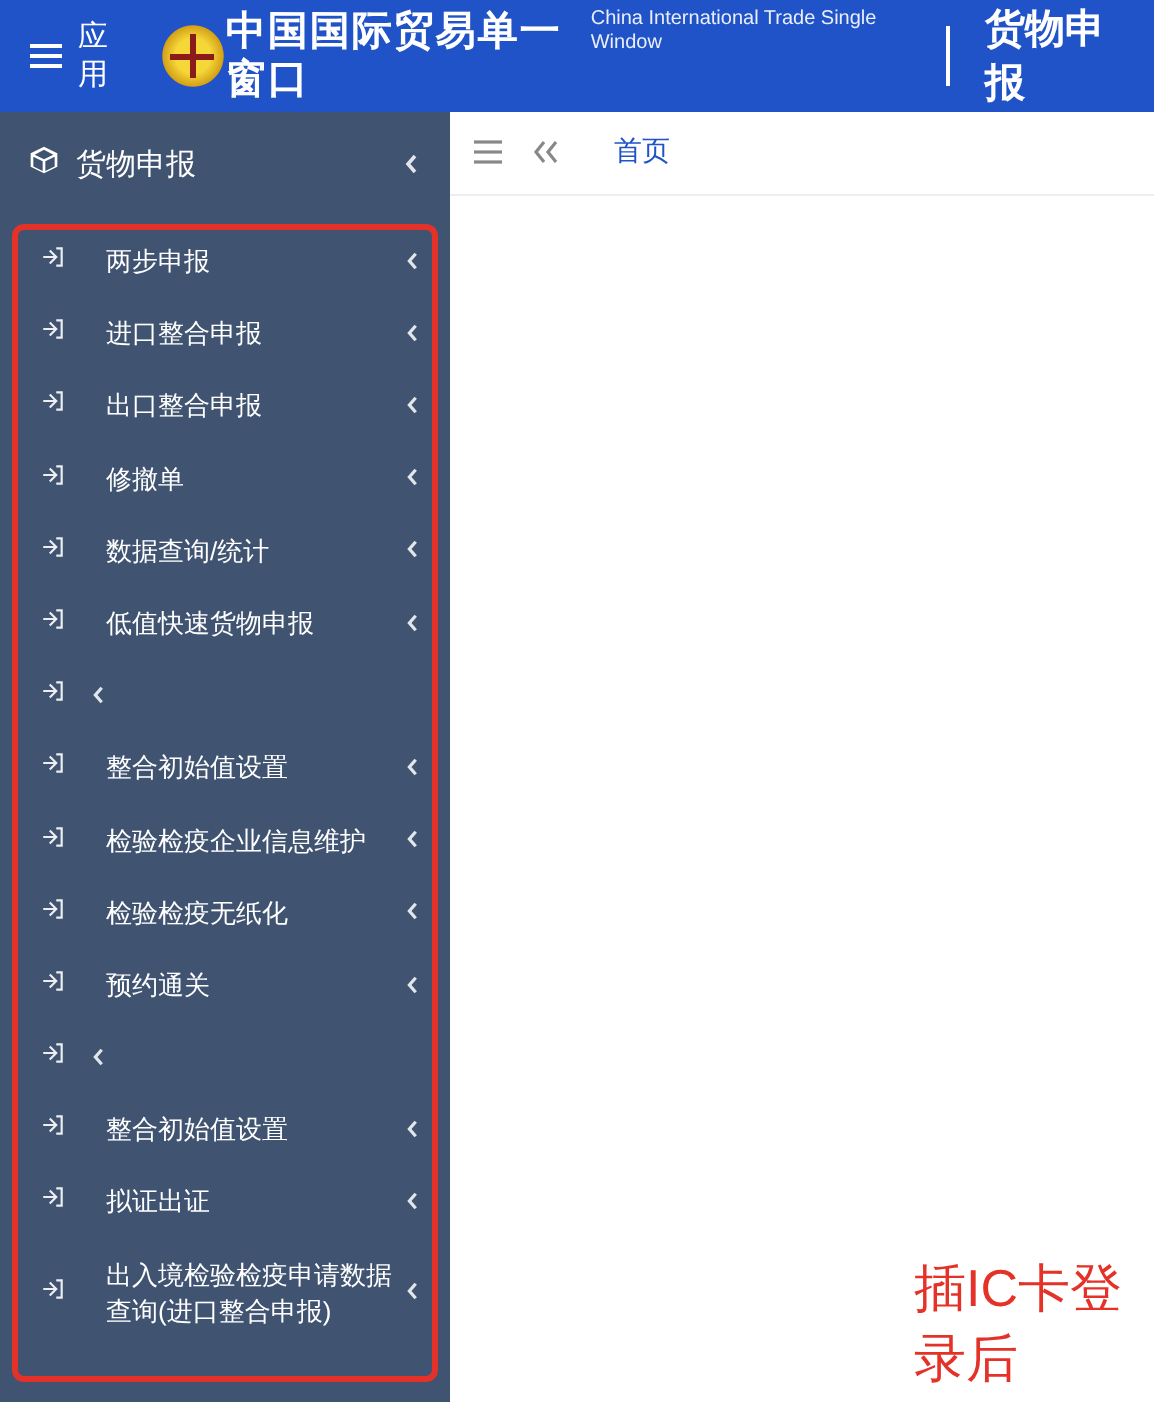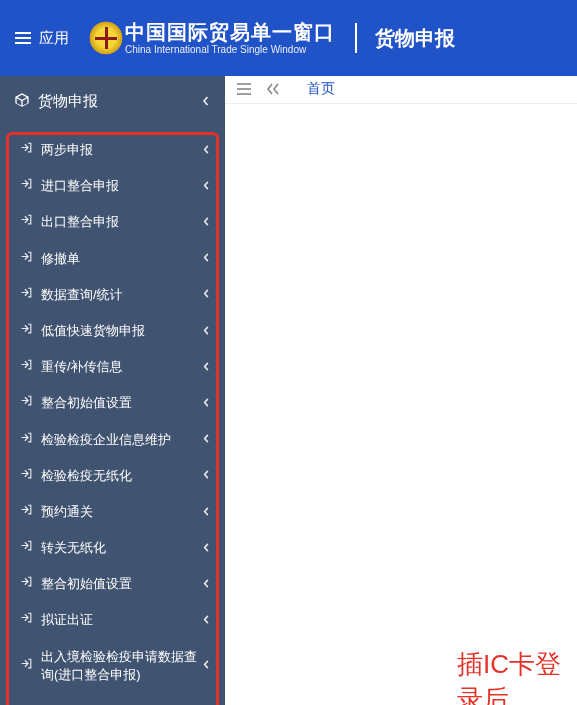--- a/index.html
+++ b/index.html
@@ -5,21 +5,21 @@
     * { margin: 0; padding: 0; box-sizing: border-box; }
     body {
       font-family: "Microsoft YaHei", Arial, sans-serif;
       width: 577px;
       height: 705px;
       overflow: hidden;
       background: #fff;
     }
     .header {
       background: #2053c7;
-      height: 76px;
+      height: 56px;
       display: flex;
       align-items: center;
       color: #fff;
       padding: 0 15px;
     }
     .menu-btn {
       display: flex;
       align-items: center;
       gap: 8px;
       cursor: pointer;
@@ -55,21 +55,21 @@
     }
     .logo::after {
       content: "";
       position: absolute;
       width: 22px;
       height: 3px;
       background: #8b1a1a;
     }
     .title-block {
       display: flex;
-      flex-direction: column;
+      flex-direction: row;
       line-height: 1.2;
     }
     .title-cn { font-size: 20px; font-weight: bold; letter-spacing: 1px; }
     .title-en { font-size: 10px; opacity: 0.9; }
     .divider {
       width: 2px;
       height: 30px;
       background: #fff;
       margin: 0 18px 0 20px;
     }
@@ -110,31 +110,31 @@
       font-size: 13px;
       cursor: pointer;
       line-height: 1.4;
     }
     .share-icon {
       margin-right: 8px;
       font-size: 13px;
       opacity: 0.9;
       flex-shrink: 0;
     }
-    .menu-label { flex: 1; }
+    .menu-label { flex: 1; margin-left: 12px; }
     .menu-chevron { font-size: 12px; opacity: 0.85; margin-left: 4px; }
     .content {
       flex: 1;
       background: #fff;
       position: relative;
     }
     .content-toolbar {
       display: flex;
       align-items: center;
-      height: 28px;
+      height: 42px;
       padding: 0 12px;
       gap: 15px;
       border-bottom: 1px solid #eee;
     }
     .toolbar-icon { color: #888; font-size: 14px; cursor: pointer; }
     .tab {
       height: 100%;
       display: flex;
       align-items: center;
       padding: 0 12px;
@@ -240,21 +240,20 @@
             </svg></span>
           <span class="menu-label">低值快速货物申报</span>
           <span class="menu-chevron"><svg width="9" height="9" viewBox="0 0 10 10" fill="none" stroke="#fff" stroke-width="1.8">
               <path d="M6.5 1L3 5l3.5 4"></path>
             </svg></span>
         </li>
         <li class="menu-item">
           <span class="share-icon"><svg width="13" height="13" viewBox="0 0 24 24" fill="none" stroke="#fff" stroke-width="2">
               <path d="M9 6l6 6-6 6M3 12h12M15 4h5v16h-5"></path>
             </svg></span>
-          <span class="menu-label">重传/补传信息</span>
           <span class="menu-chevron"><svg width="9" height="9" viewBox="0 0 10 10" fill="none" stroke="#fff" stroke-width="1.8">
               <path d="M6.5 1L3 5l3.5 4"></path>
             </svg></span>
         </li>
         <li class="menu-item">
           <span class="share-icon"><svg width="13" height="13" viewBox="0 0 24 24" fill="none" stroke="#fff" stroke-width="2">
               <path d="M9 6l6 6-6 6M3 12h12M15 4h5v16h-5"></path>
             </svg></span>
           <span class="menu-label">整合初始值设置</span>
           <span class="menu-chevron"><svg width="9" height="9" viewBox="0 0 10 10" fill="none" stroke="#fff" stroke-width="1.8">
@@ -285,21 +284,20 @@
             </svg></span>
           <span class="menu-label">预约通关</span>
           <span class="menu-chevron"><svg width="9" height="9" viewBox="0 0 10 10" fill="none" stroke="#fff" stroke-width="1.8">
               <path d="M6.5 1L3 5l3.5 4"></path>
             </svg></span>
         </li>
         <li class="menu-item">
           <span class="share-icon"><svg width="13" height="13" viewBox="0 0 24 24" fill="none" stroke="#fff" stroke-width="2">
               <path d="M9 6l6 6-6 6M3 12h12M15 4h5v16h-5"></path>
             </svg></span>
-          <span class="menu-label">转关无纸化</span>
           <span class="menu-chevron"><svg width="9" height="9" viewBox="0 0 10 10" fill="none" stroke="#fff" stroke-width="1.8">
               <path d="M6.5 1L3 5l3.5 4"></path>
             </svg></span>
         </li>
         <li class="menu-item">
           <span class="share-icon"><svg width="13" height="13" viewBox="0 0 24 24" fill="none" stroke="#fff" stroke-width="2">
               <path d="M9 6l6 6-6 6M3 12h12M15 4h5v16h-5"></path>
             </svg></span>
           <span class="menu-label">整合初始值设置</span>
           <span class="menu-chevron"><svg width="9" height="9" viewBox="0 0 10 10" fill="none" stroke="#fff" stroke-width="1.8">

